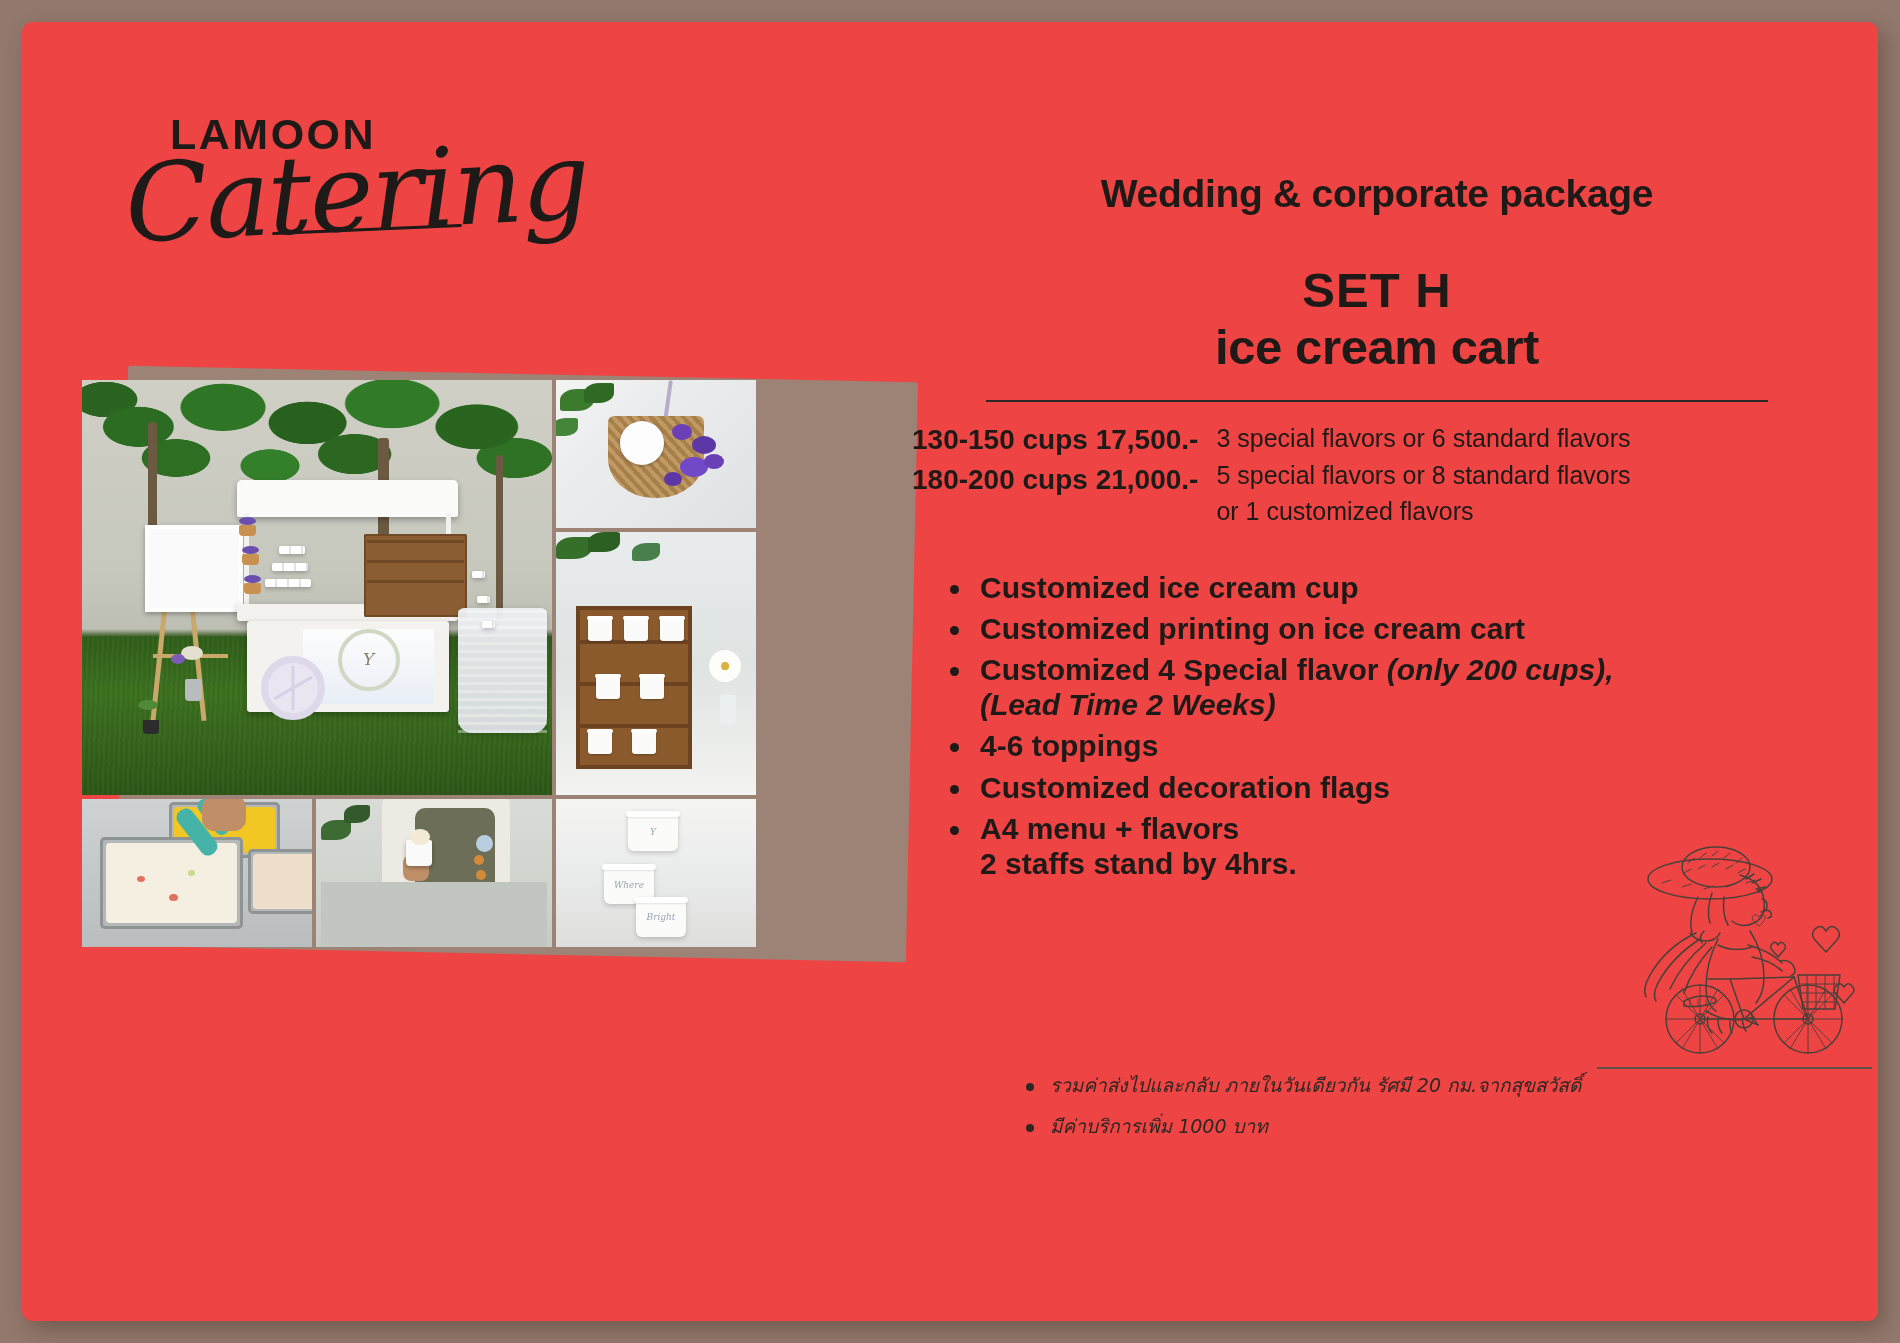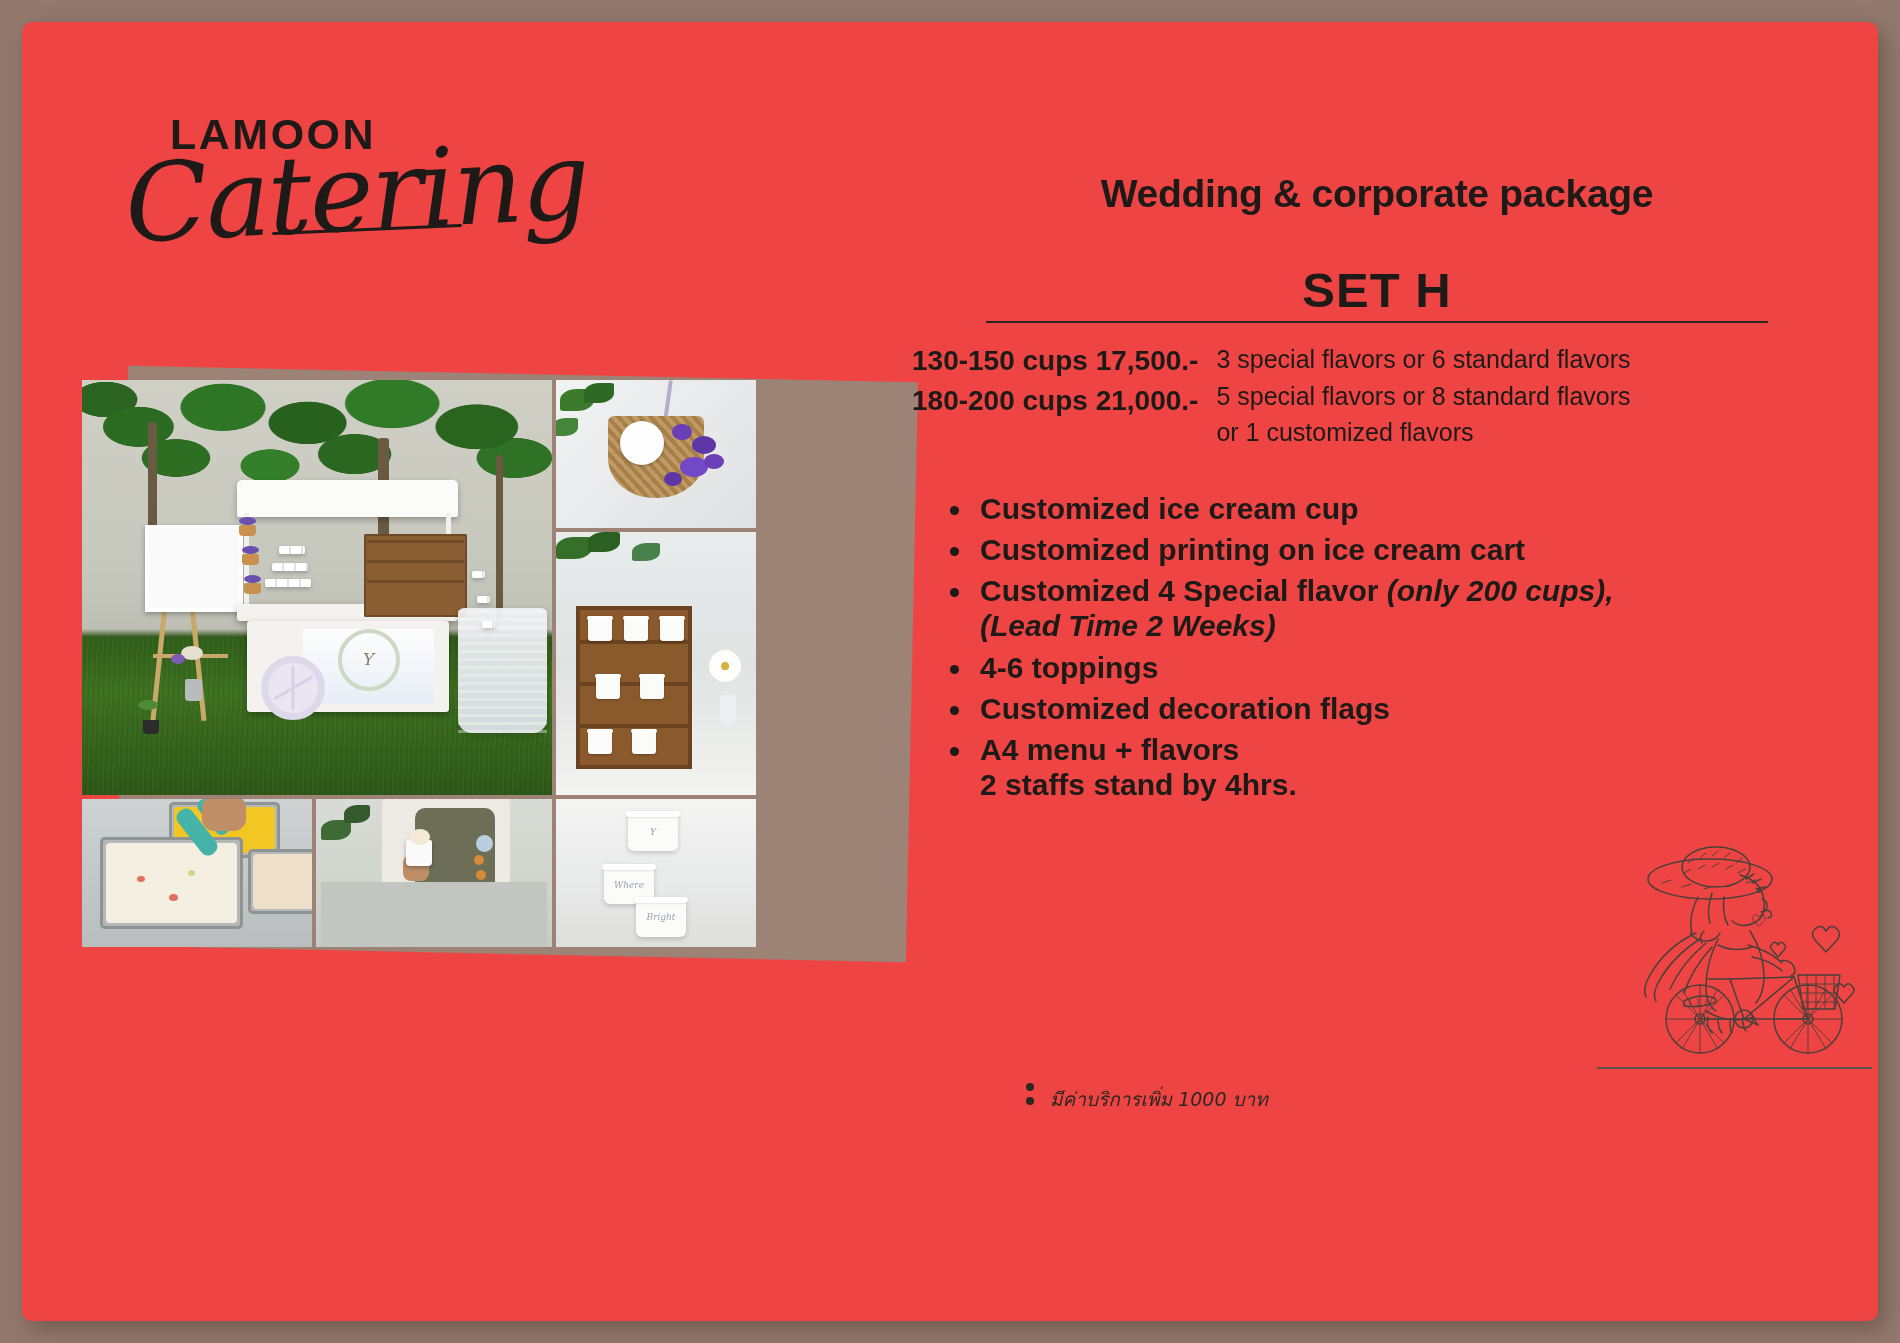--- a/index.html
+++ b/index.html
@@ -355,20 +355,21 @@
       <div class="stackcup" style="left:40%;top:66%;width:50px;height:40px;">
         <div class="cupmark">Bright</div>
       </div>
     </div>
   </div>
 
   <div id="right-col">
 
     <h1 id="headline">Wedding &amp; corporate package</h1>
     <div id="set-name">SET  H</div>
+    <div id="set-sub">ice cream cart</div>
     <div id="divider"></div>
 
     <div id="price-grid">
       <div id="price-col">
         <div class="price-line">130-150 cups 17,500.-</div>
         <div class="price-line">180-200 cups 21,000.-</div>
       </div>
       <div id="flavor-col">
         <div class="flavor-line">3 special flavors or 6 standard flavors</div>
         <div class="flavor-line">5 special flavors or 8 standard flavors</div>
@@ -474,20 +475,21 @@
       <path d="M214 104 q-5 -8 -11 -2 q-5 5 0 11 l11 12 l11 -12 q5 -6 0 -11 q-6 -6 -11 2z"></path>
       <path d="M232 160 q-4 -6 -8 -1 q-4 4 0 8 l8 9 l8 -9 q4 -4 0 -8 q-4 -5 -8 1z"></path>
       <path d="M166 118 q-3 -5 -6 -1 q-3 3 0 6 l6 7 l6 -7 q3 -3 0 -6 q-3 -4 -6 1z"></path>
     </svg>
   </div>
   <div id="bike-rule"></div>
 
   <div id="notes">
     <div class="note-row">
       <span class="nb"></span>
+      <span class="ntext">รวมค่าส่งไปและกลับ ภายในวันเดียวกัน รัศมี 20 กม.จากสุขสวัสดิ์</span>
     </div>
     <div class="note-row">
       <span class="nb"></span>
       <div class="ntext" style="margin-top:4px;">มีค่าบริการเพิ่ม 1000 บาท</div>
     </div>
   </div>
 
 </div>
 
 </body></html>

